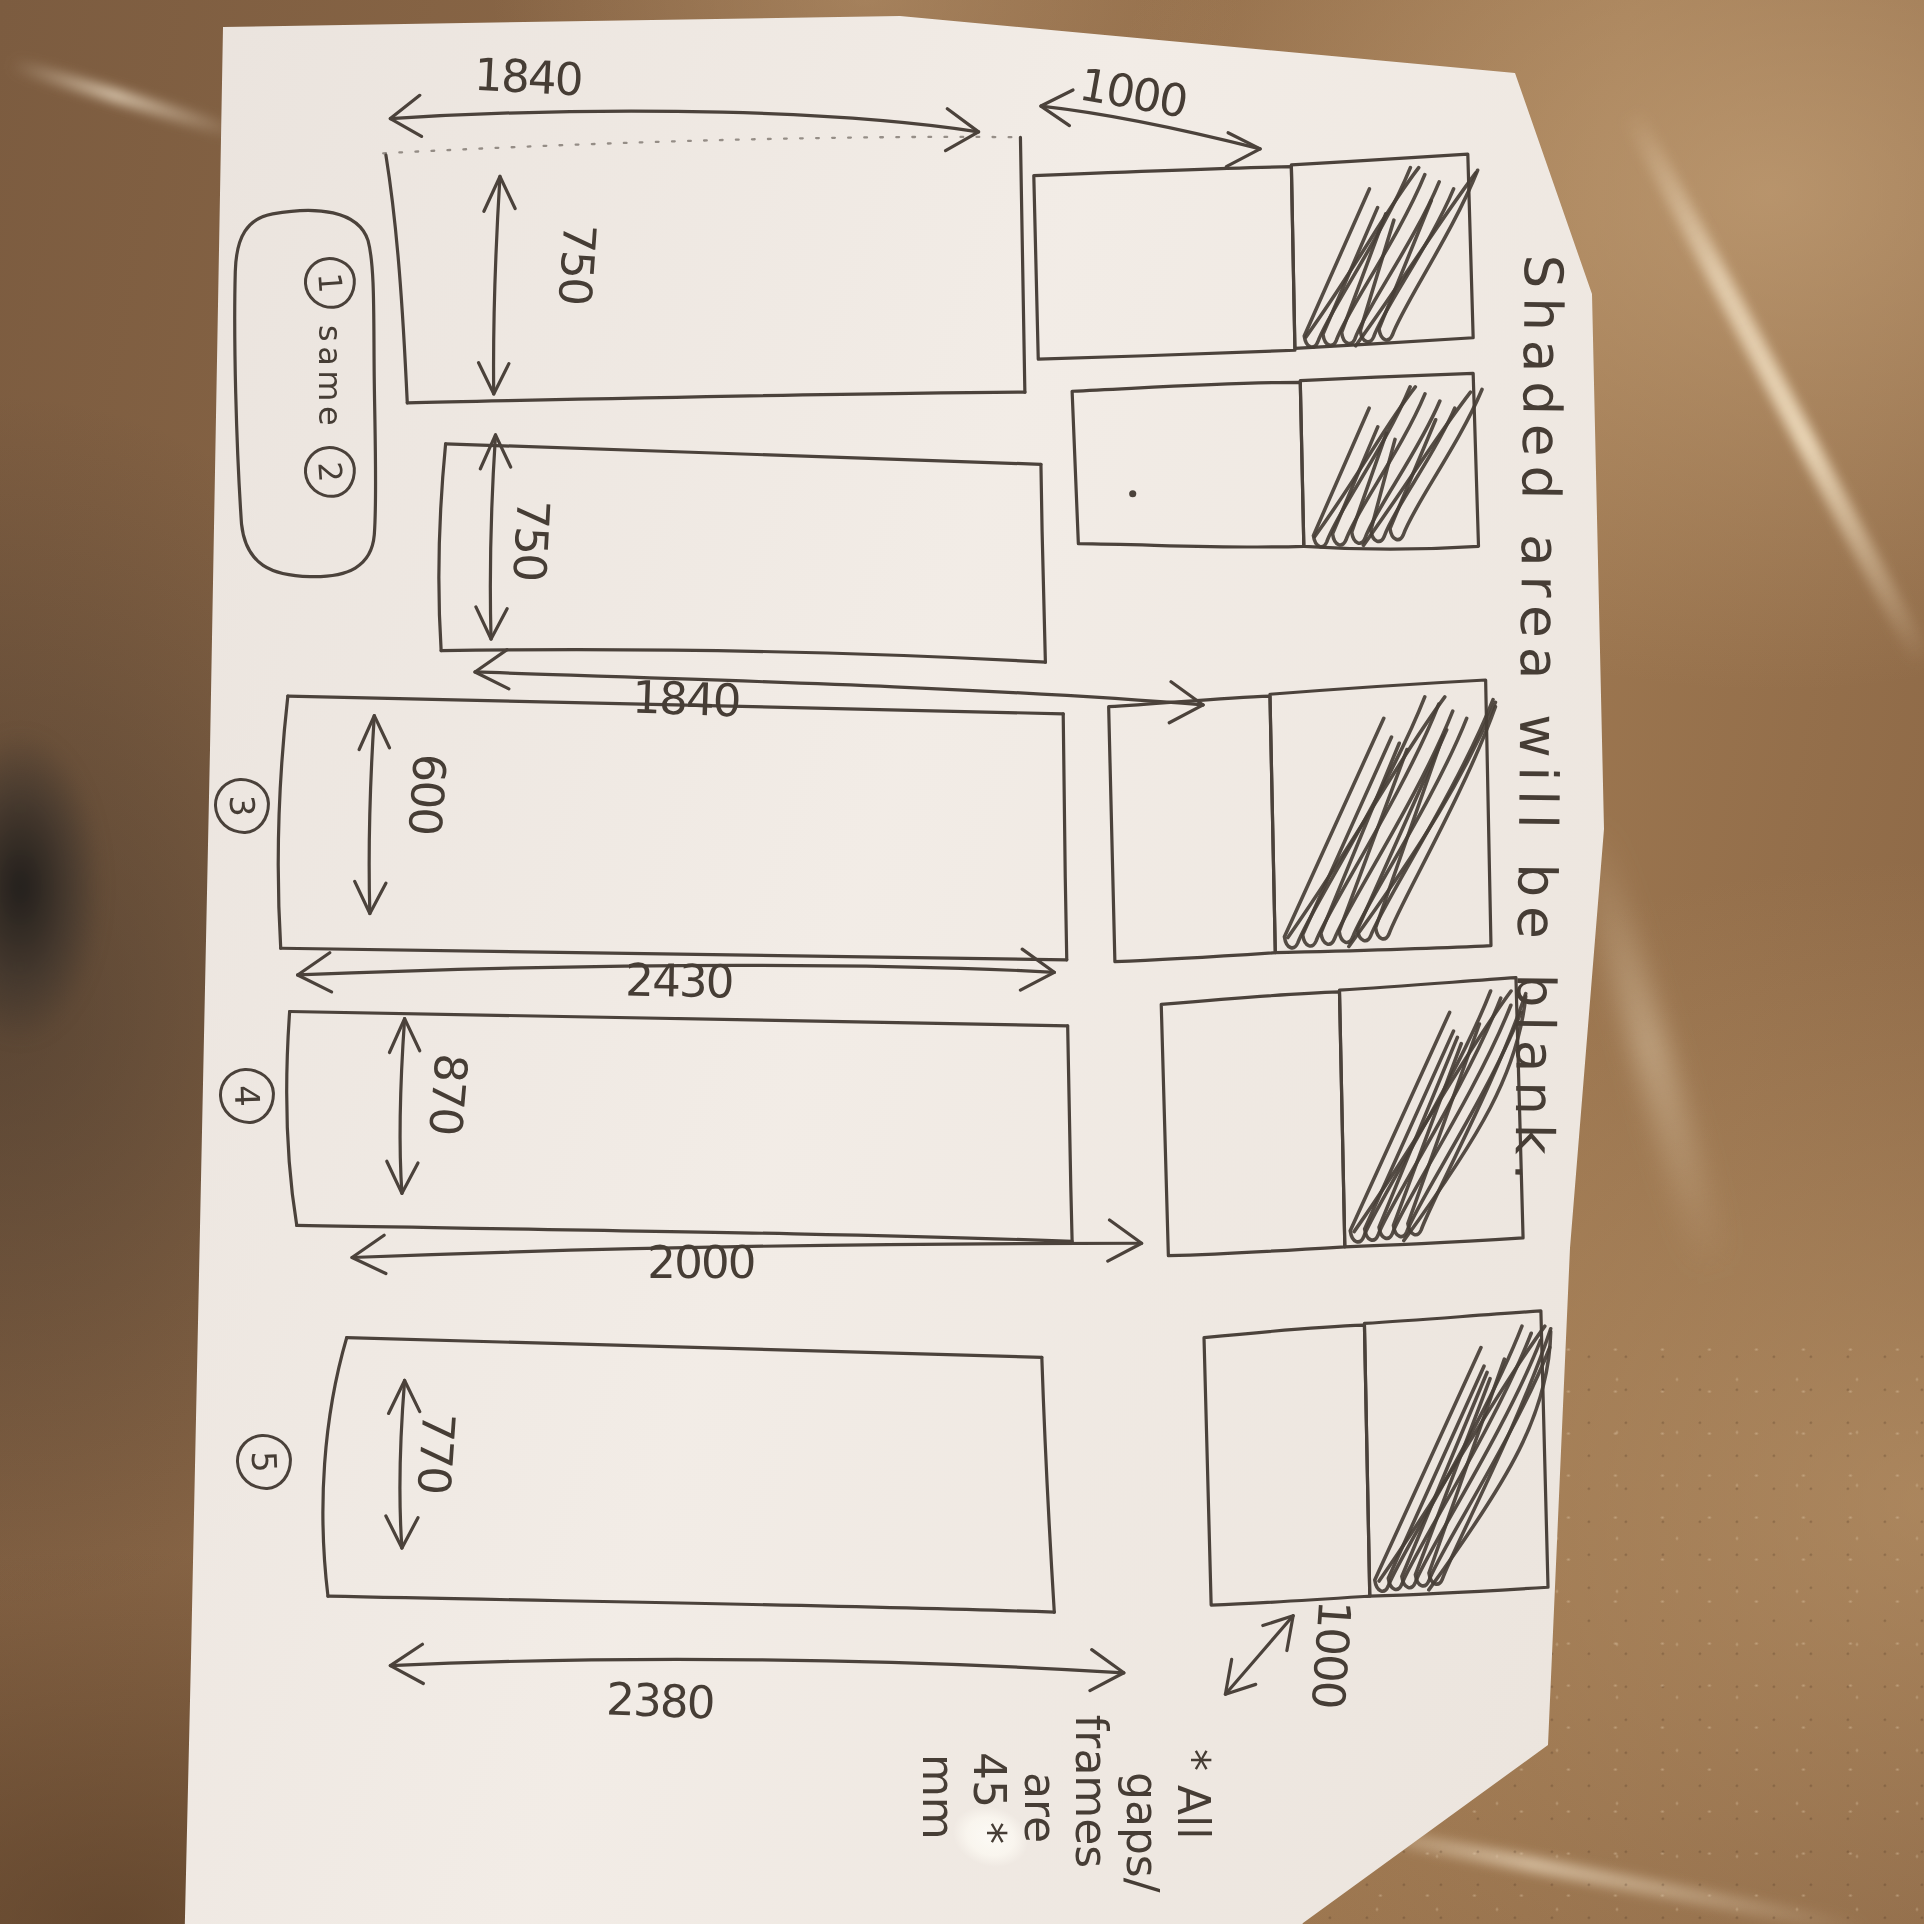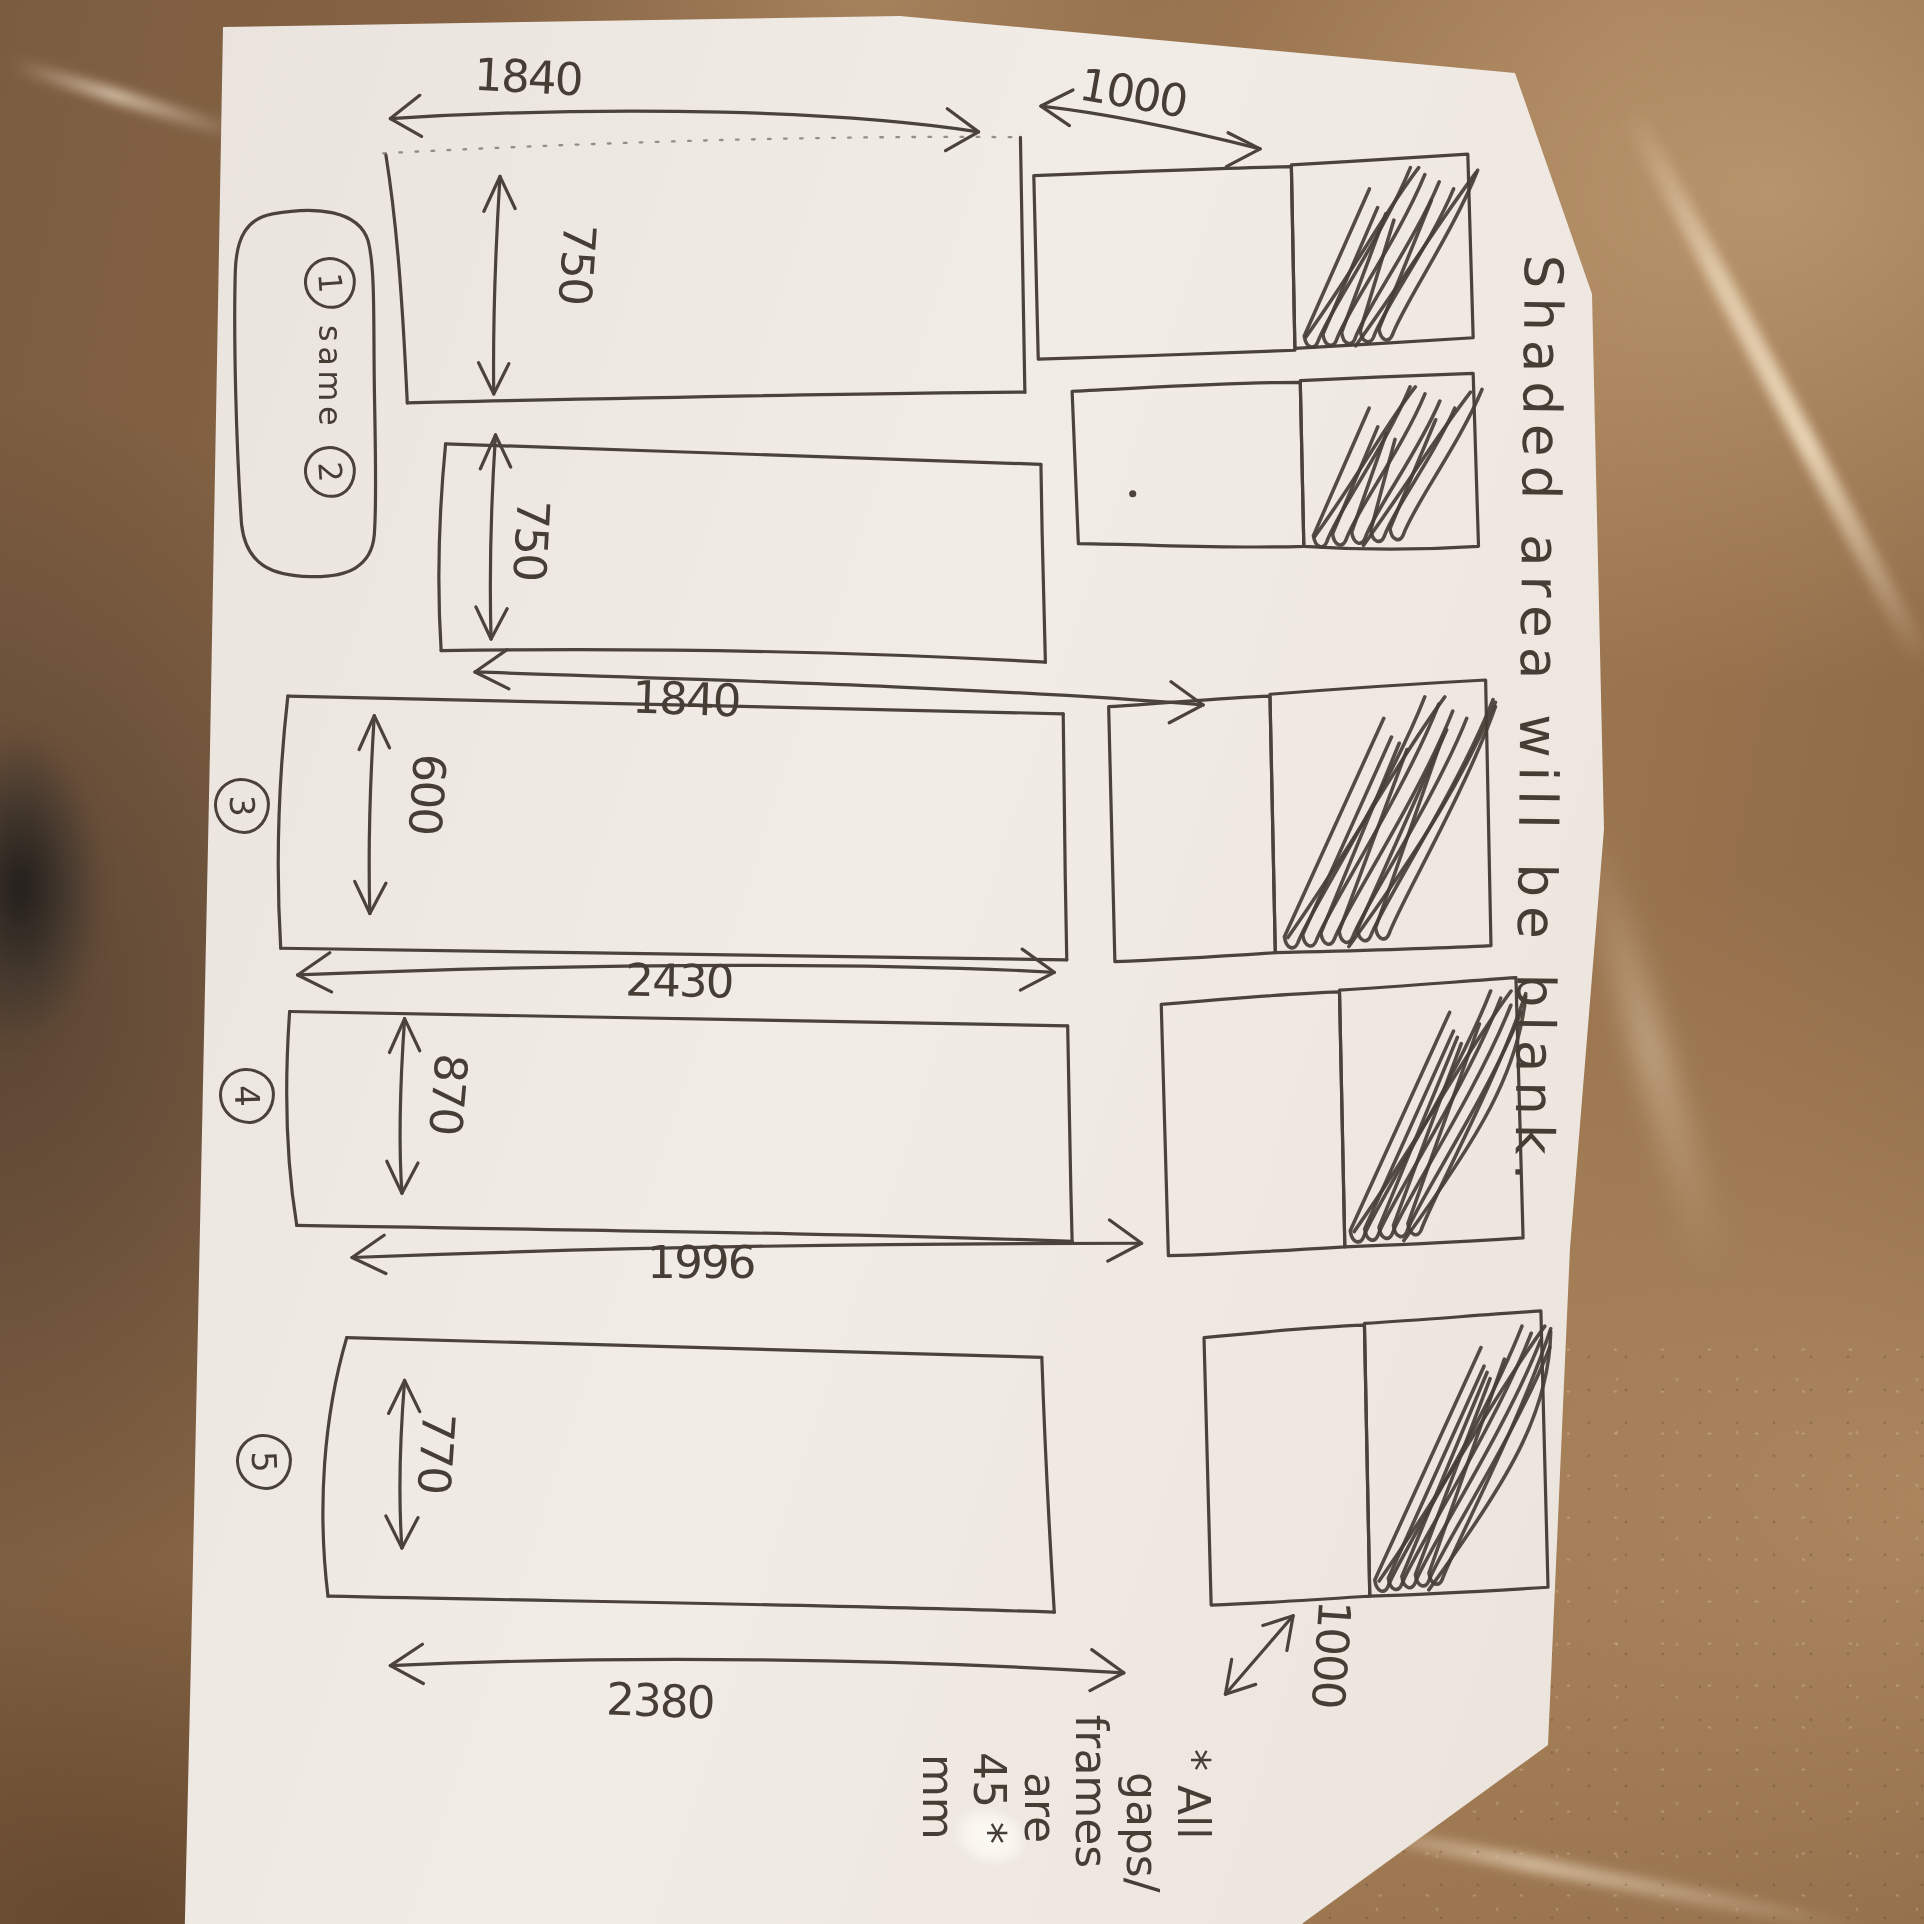--- a/index.html
+++ b/index.html
@@ -223,21 +223,21 @@
   <div class="blob"></div>
 
   <div class="lbl dim" style="left:528px;top:77px;--r:3deg">1840</div>
   <div class="lbl dim" style="left:577px;top:264px;--r:94deg">750</div>
   <div class="lbl dim" style="left:1133px;top:93px;--r:10deg">1000</div>
   <div class="lbl dim" style="left:531px;top:540px;--r:93deg">750</div>
   <div class="lbl dim" style="left:686px;top:699px;--r:2deg">1840</div>
   <div class="lbl dim" style="left:427px;top:794px;--r:94deg">600</div>
   <div class="lbl dim" style="left:679px;top:981px;--r:1deg">2430</div>
   <div class="lbl dim" style="left:448px;top:1094px;--r:95deg">870</div>
-  <div class="lbl dim" style="left:701px;top:1262px;--r:0deg">1996</div>
+  <div class="lbl dim" style="left:701px;top:1262px;--r:0deg">2000</div>
   <div class="lbl dim" style="left:436px;top:1453px;--r:94deg">770</div>
   <div class="lbl dim" style="left:660px;top:1701px;--r:2deg">2380</div>
   <div class="lbl dim" style="left:1331px;top:1654px;--r:94deg">1000</div>
 
   <div class="lbl note-vert">Shaded area will be blank.</div>
 
   <div class="lbl bubble-text">
     <span class="circ">1</span>
     <span class="bubble-word">same</span>
     <span class="circ">2</span>

